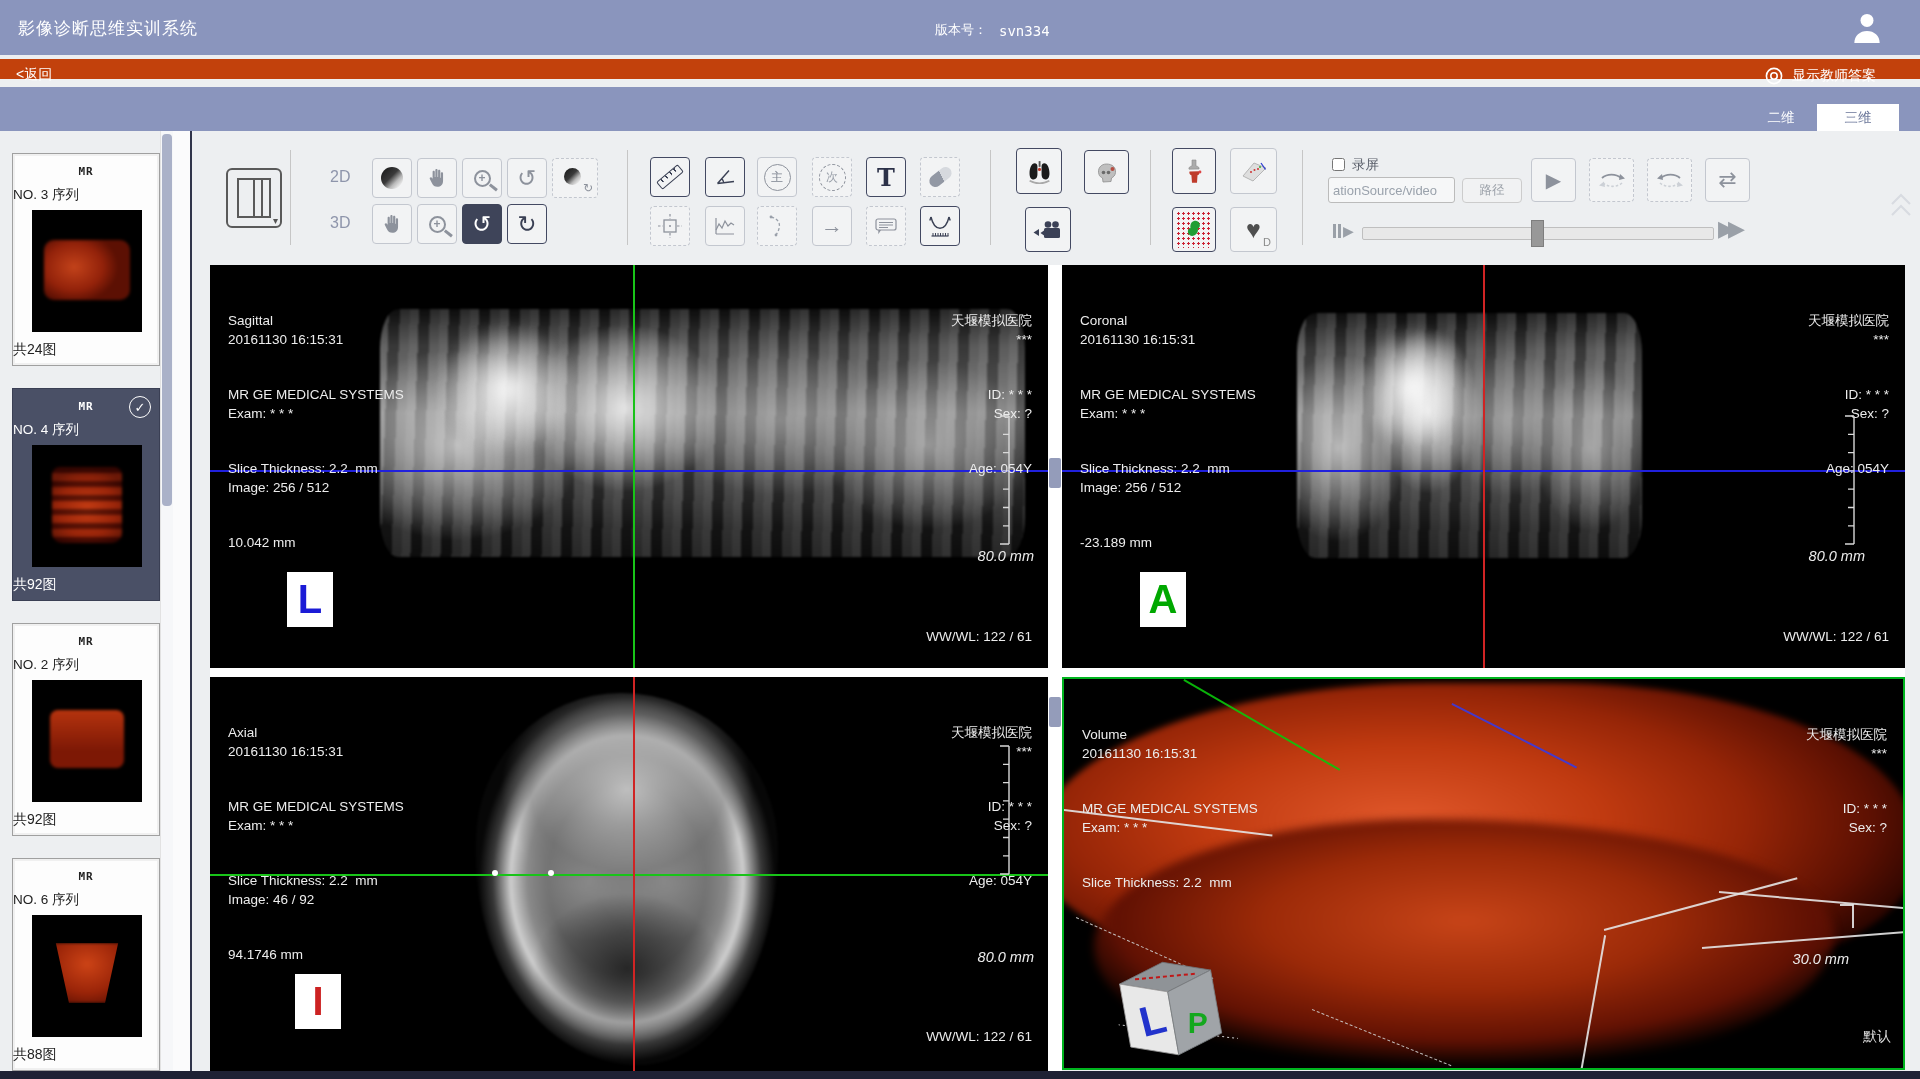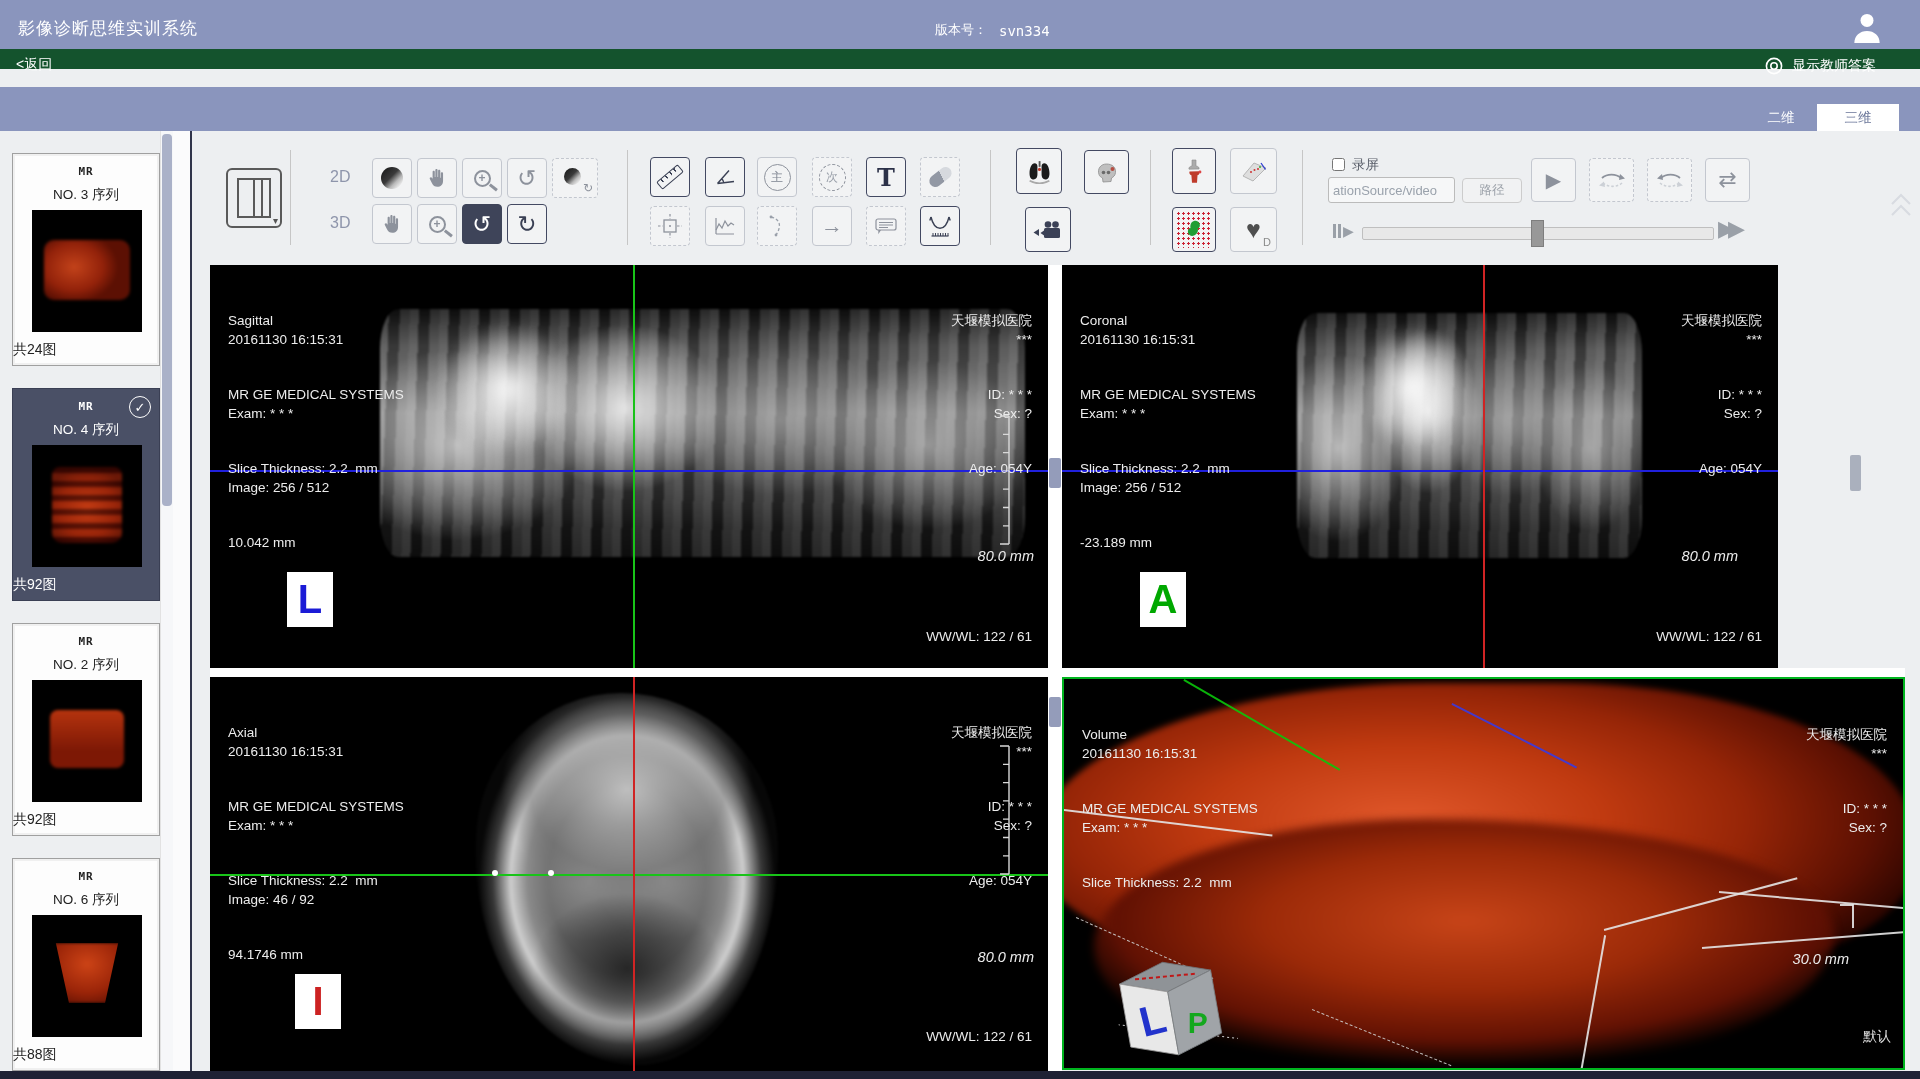--- a/index.html
+++ b/index.html
@@ -7,35 +7,35 @@
     font-family:"Liberation Sans","DejaVu Sans",sans-serif}
   .abs{position:absolute}
   #stage{position:relative;width:1920px;height:1079px;background:#edeff1}
 
   
   .hdr{left:0;top:0;width:1920px;height:55px;background:#8a95bd;color:#fff}
   .hdr-title{left:18px;top:17px;font-size:17px;letter-spacing:1px}
   .ver-label{left:935px;top:21px;font-size:13px}
   .ver-value{left:999px;top:23px;font-size:14px;font-family:"DejaVu Sans Mono",monospace}
   .user-ic{right:34px;top:9px}
-  .nav{left:0;top:49px;width:1920px;height:20px;background:#14532d;color:#fff}
+  .nav{left:0;top:59px;width:1920px;height:20px;background:#c2410c;color:#fff}
   .back-btn{left:16px;top:7px;font-size:14px;cursor:pointer}
   .show-ans{right:44px;top:7px;font-size:14px;display:flex;align-items:center;gap:8px;cursor:pointer}
   .tabstrip{left:0;top:87px;width:1920px;height:44px;background:#8a95bd}
   .tab{position:absolute;top:17px;height:27px;line-height:27px;text-align:center;font-size:13.5px;cursor:pointer}
   .tab-2d{right:108px;width:62px;color:#fff}
   .tab-3d{right:21px;width:82px;background:#fff;color:#6a7699}
 
   
   .card{position:absolute;left:12px;width:148px;height:213px;background:#fdfdfd;
     border:1px solid #a0a0a0;box-shadow:inset 0 0 0 2px #f0f0f0;color:#222;cursor:pointer}
   .card.sel{background:#4a5066;border-color:#3a3f54;box-shadow:none;color:#fff}
   .card .mod{position:absolute;top:11px;width:100%;text-align:center;font-size:11px;
     font-family:"DejaVu Sans Mono",monospace;font-weight:bold;letter-spacing:1px}
-  .card .snm{position:absolute;top:32px;width:100%;text-align:center;font-size:13.5px}
+  .card .snm{position:absolute;top:32px;width:100%;font-size:13.5px}
   .card .timg{position:absolute;top:56px;left:19px;width:110px;height:122px;background:#000;overflow:hidden}
   .card .cnt{position:absolute;bottom:6px;width:100%;text-align:left;font-size:14px}
   .blob{position:absolute;filter:blur(1.5px)}
   .b3{left:12px;top:30px;width:86px;height:60px;border-radius:10px;
     background:radial-gradient(60% 70% at 35% 45%,#c2421a,#93220a 55%,#5c1003 85%);}
   .b4{left:20px;top:22px;width:70px;height:76px;border-radius:8px 8px 10px 10px;
     background:repeating-linear-gradient(180deg,rgba(30,0,0,.55) 0 6px,rgba(190,60,20,.25) 6px 14px),
       radial-gradient(70% 60% at 50% 55%,#c43a12,#8c1d06 60%,#4e0c02 90%);}
   .b5{left:18px;top:30px;width:74px;height:58px;border-radius:8px;
     background:linear-gradient(180deg,#b5330e,#7d1805 70%),radial-gradient(60% 50% at 50% 30%,#cf4f1f,transparent 70%);}
@@ -456,21 +456,21 @@
       <svg width="15" height="130" viewBox="0 0 15 130">
           <path d="M13 1V129" stroke="#d9d9d9" stroke-width="1.4"></path>
           <path d="M13 1H4M13 19.3H7M13 37.6H7M13 55.9H7M13 74.2H7M13 92.5H7M13 110.8H7M13 129H4" stroke="#d9d9d9" stroke-width="1.3"></path>
         </svg>
     </div>
     <div class="scale-lbl" style="right:14px;top:283px">80.0 mm</div>
     <div class="wwwl" style="bottom:24px">WW/WL: 122 / 61</div>
     <div class="marker" style="left:77px;top:307px;color:#1b1bd6">L</div>
   </div>
 
-  <div class="pane" style="left:1062px;top:265px;width:716px;height:403px">
+  <div class="pane" style="left:1062px;top:265px;width:843px;height:403px">
     <div class="mri-band" style="left:235px;top:48px;width:345px;height:245px"></div>
     <div class="band-core" style="left:295px;top:62px;width:110px;height:120px"></div>
     <div class="hline" style="left:0;top:205px;width:100%;height:2px;background:#2020dd"></div>
     <div class="vline" style="left:421px;top:0;width:2px;height:100%;background:#d02424"></div>
     <div class="ovl tl">
       <div>Coronal</div><div>20161130 16:15:31</div>
       <div>MR GE MEDICAL SYSTEMS</div><div>Exam: * * *</div>
       <div>Slice Thickness: 2.2  mm</div><div>Image: 256 / 512</div>
       <div>-23.189 mm</div>
     </div>

